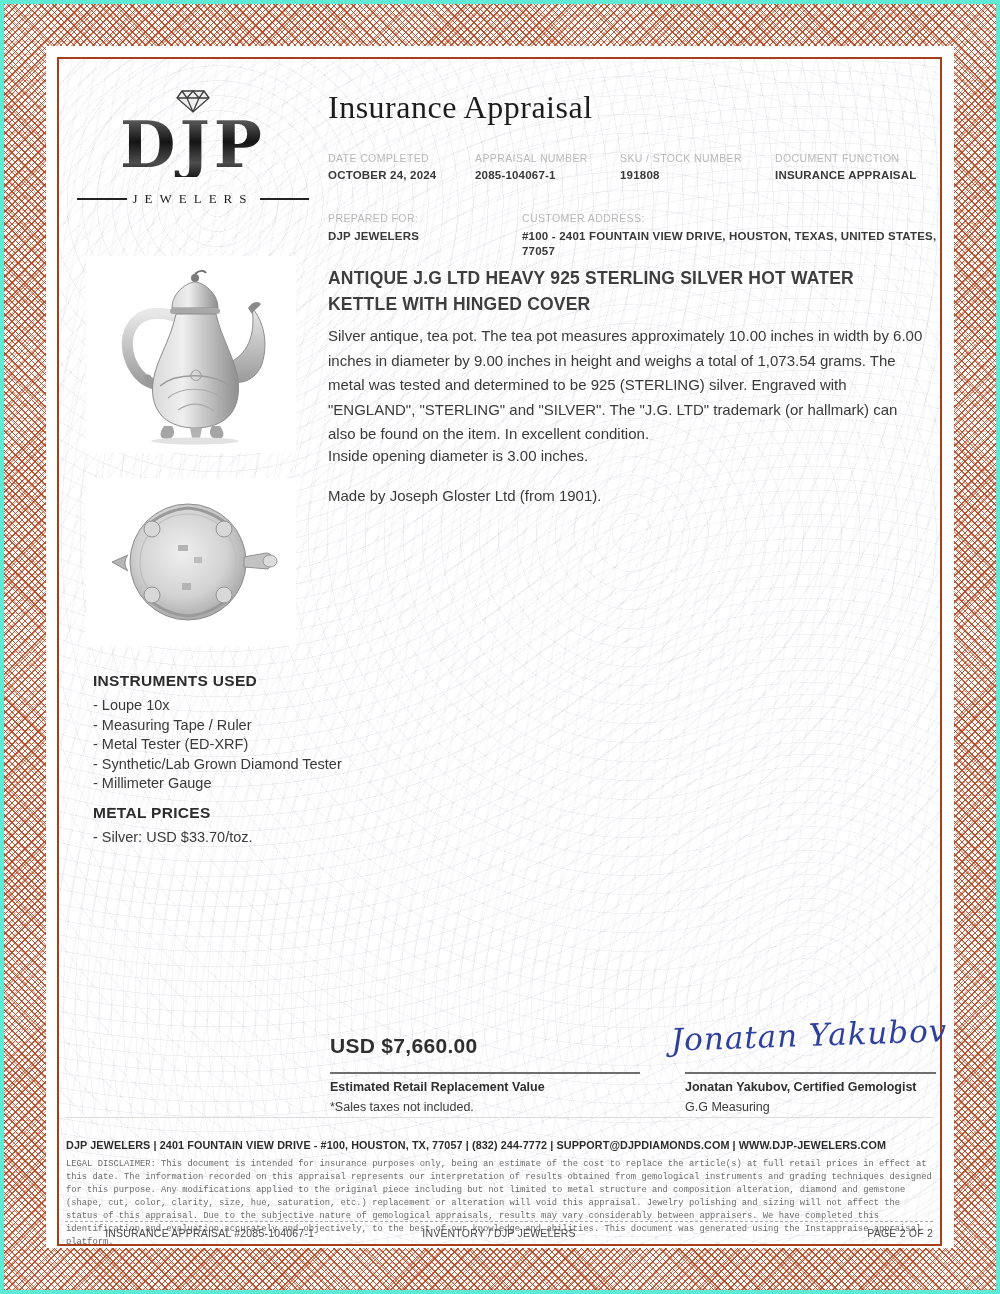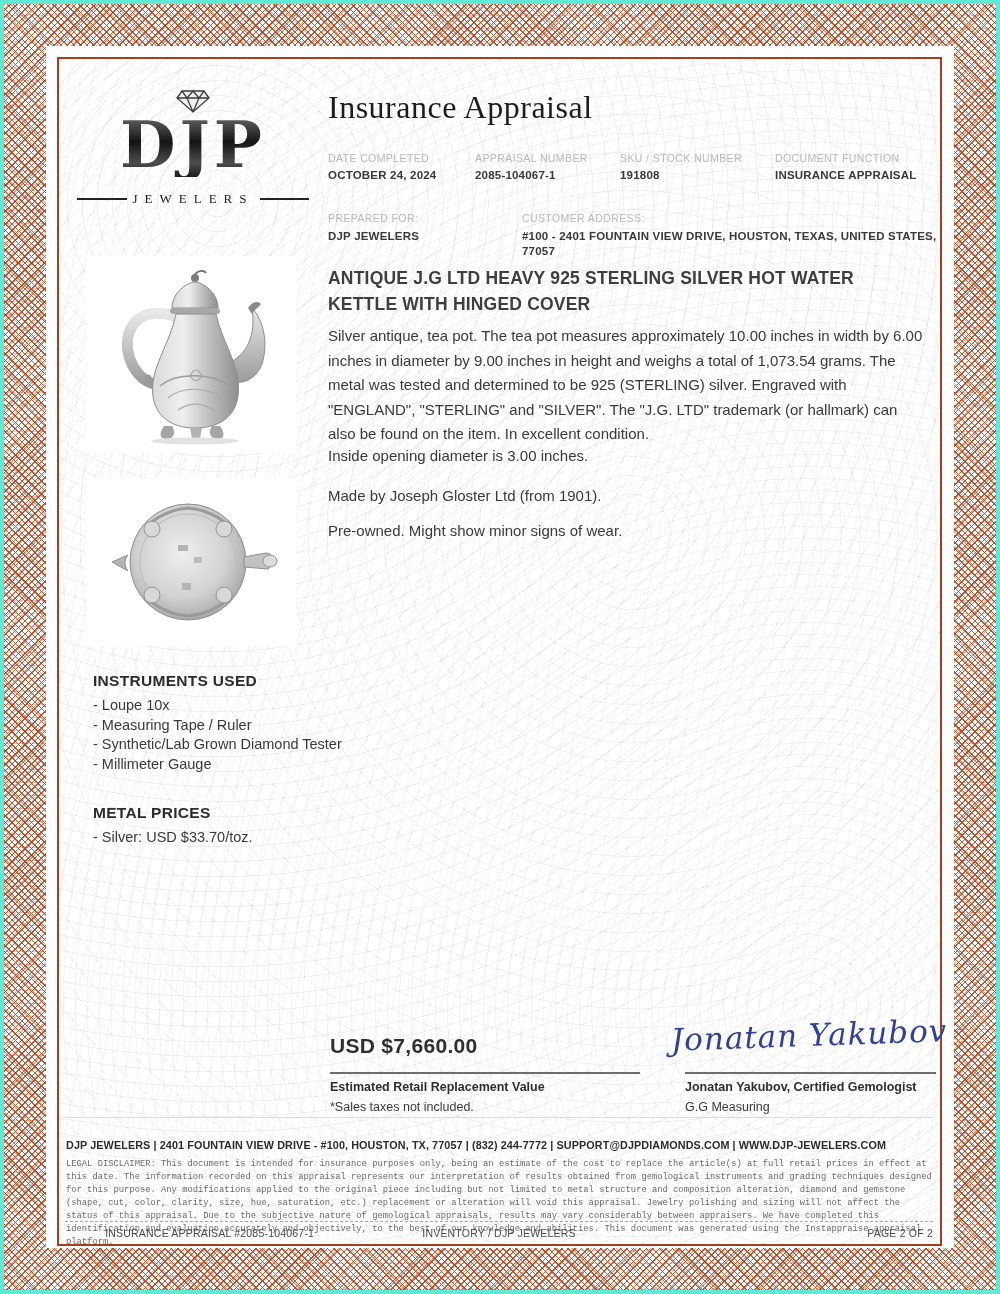--- a/index.html
+++ b/index.html
@@ -233,26 +233,26 @@
       <div class="c2">
         <div class="meta-label">CUSTOMER ADDRESS:</div>
         <div class="meta-value">#100 - 2401 FOUNTAIN VIEW DRIVE, HOUSTON, TEXAS, UNITED STATES, 77057</div>
       </div>
     </div>
 
     <div class="abs item-title">ANTIQUE J.G LTD HEAVY 925 STERLING SILVER HOT WATER KETTLE WITH HINGED COVER</div>
     <div class="abs body-text para1">Silver antique, tea pot. The tea pot measures approximately 10.00 inches in width by 6.00 inches in diameter by 9.00 inches in height and weighs a total of 1,073.54 grams. The metal was tested and determined to be 925 (STERLING) silver. Engraved with "ENGLAND", "STERLING" and "SILVER". The "J.G. LTD" trademark (or hallmark) can also be found on the item. In excellent condition.</div>
     <div class="abs body-text para2">Inside opening diameter is 3.00 inches.</div>
     <div class="abs body-text para3">Made by Joseph Gloster Ltd (from 1901).</div>
-    <div class="abs body-text para4">Pre-owned. Might show minor signs of wear.</div>
 
     <div class="abs sec-heading instr-h">INSTRUMENTS USED</div>
     <div class="abs instr-list">
       <div>- Loupe 10x</div>
       <div>- Measuring Tape / Ruler</div>
+      <div>- Metal Tester (ED-XRF)</div>
       <div>- Synthetic/Lab Grown Diamond Tester</div>
       <div>- Millimeter Gauge</div>
     </div>
 
     <div class="abs sec-heading metal-h">METAL PRICES</div>
     <div class="abs metal-list">
       <div>- Silver: USD $33.70/toz.</div>
     </div>
 
     <div class="abs usd">USD $7,660.00</div>

